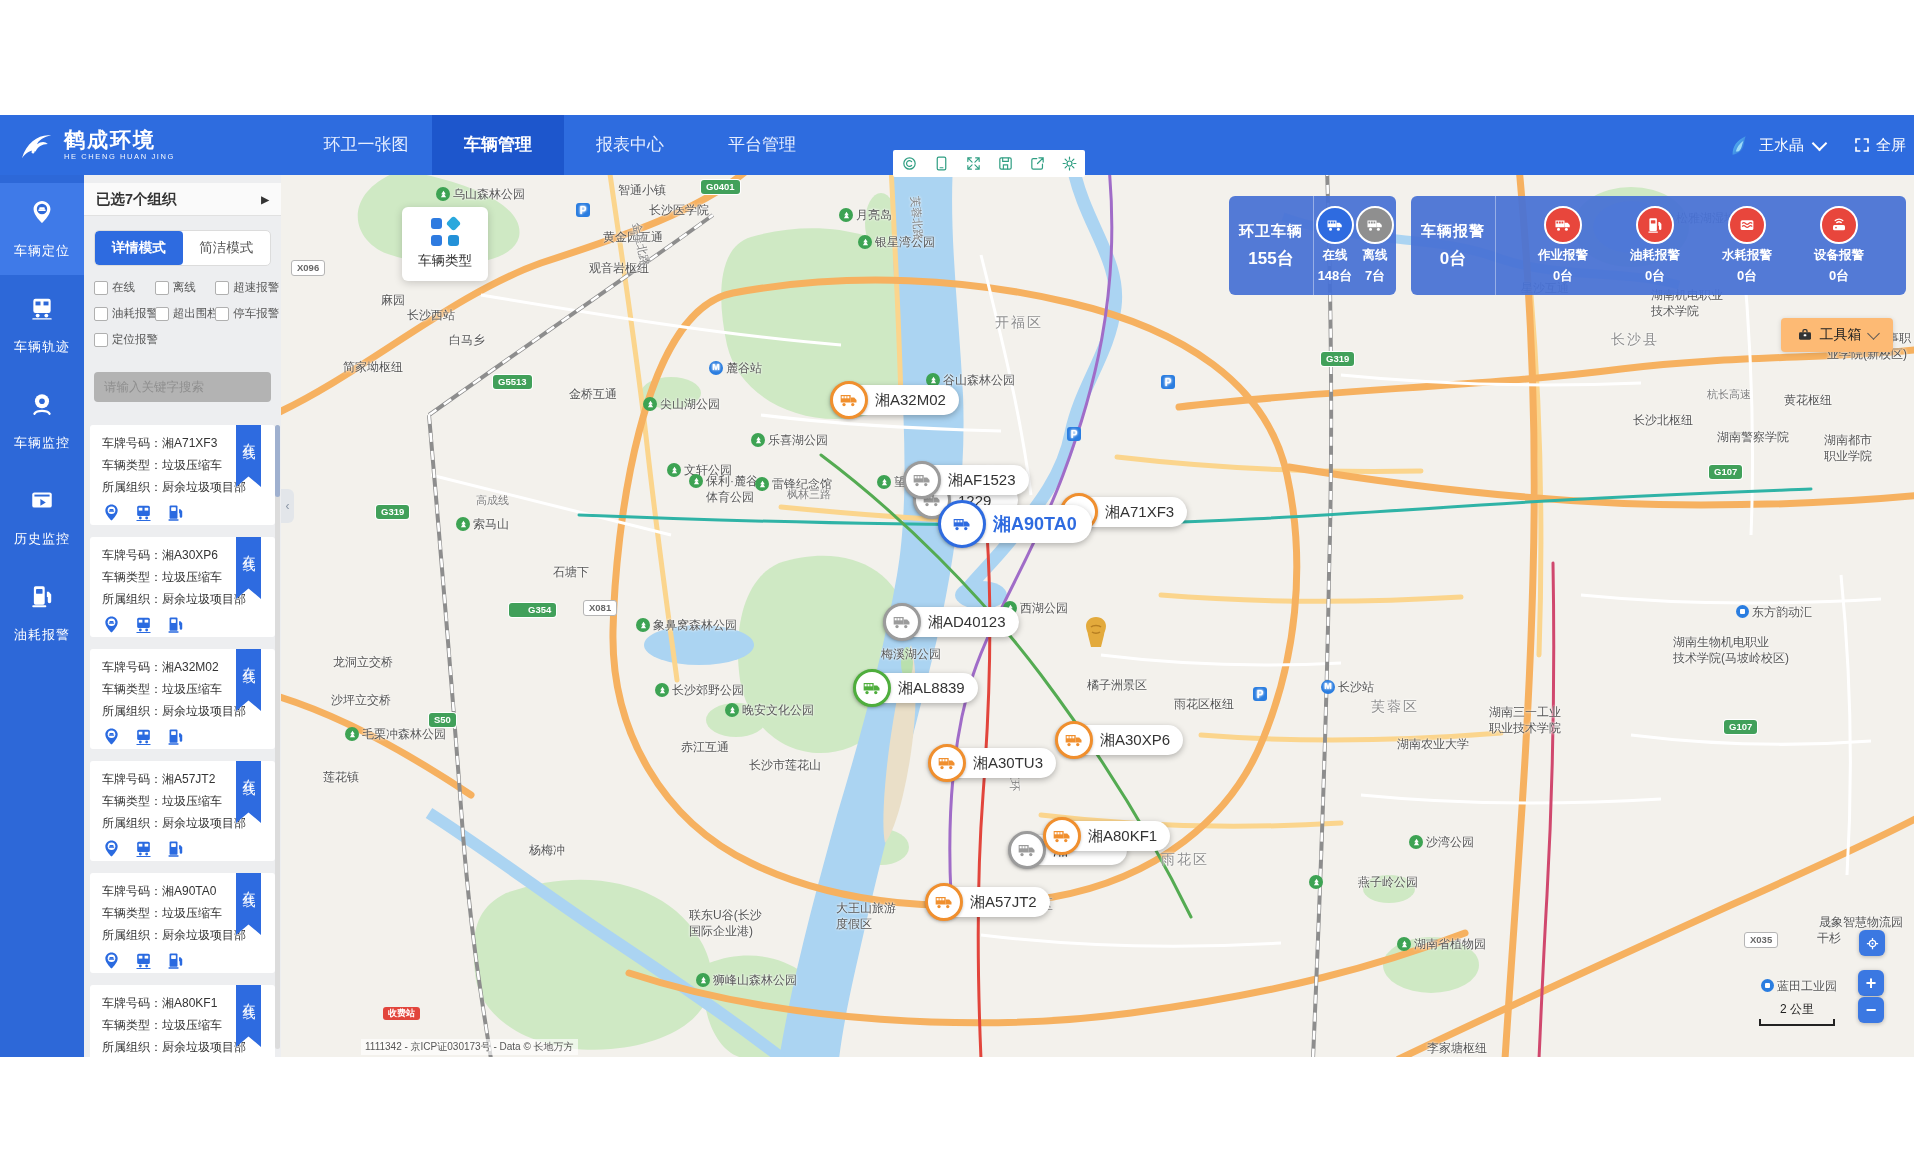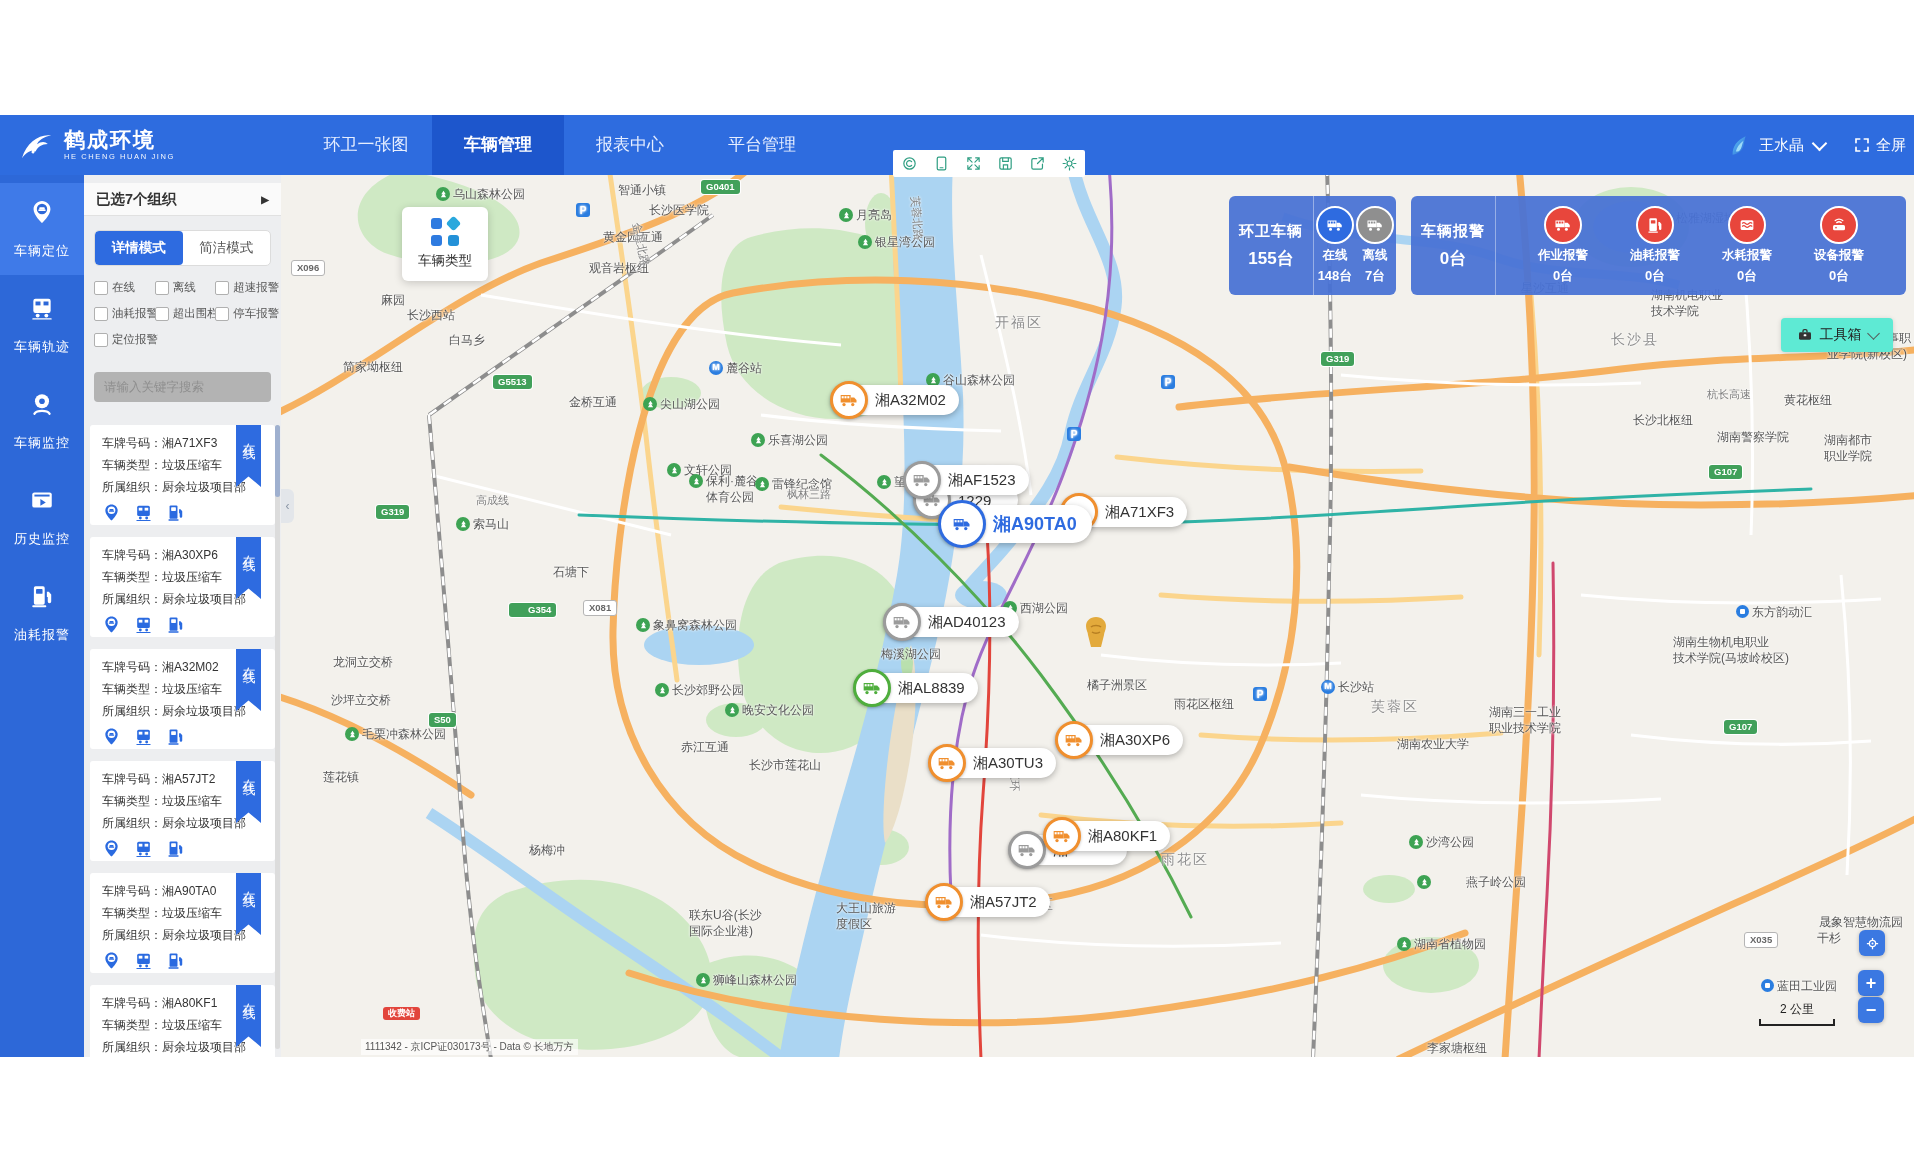--- a/index.html
+++ b/index.html
@@ -91,21 +91,21 @@
   
   .vtype{position:absolute;left:121px;top:32px;width:86px;height:74px;background:#fff;border-radius:6px;box-shadow:0 2px 8px rgba(0,0,0,.18);
          display:flex;flex-direction:column;align-items:center;justify-content:center;gap:6px;z-index:5;cursor:pointer}
   .vtype .lb{font-size:13.5px;color:#333}
   .grid-ic{width:28px;height:28px;position:relative}
   .grid-ic i{position:absolute;width:11px;height:11px;border-radius:3px;background:#2e7be0}
   .grid-ic i:nth-child(1){left:0;top:0}
   .grid-ic i:nth-child(2){right:0;top:0;transform:rotate(45deg);background:#29a8dd}
   .grid-ic i:nth-child(3){left:0;bottom:0;background:#2e7be0}
   .grid-ic i:nth-child(4){right:0;bottom:0;background:#2391d8}
-  .toolbox{position:absolute;left:1500px;top:143px;width:112px;height:34px;background:#5eead4;border-radius:4px;box-shadow:0 1px 5px rgba(0,0,0,.15);
+  .toolbox{position:absolute;left:1500px;top:143px;width:112px;height:34px;background:#fdba74;border-radius:4px;box-shadow:0 1px 5px rgba(0,0,0,.15);
            display:flex;align-items:center;justify-content:center;gap:7px;font-size:14px;color:#222;z-index:5;cursor:pointer}
   .toolbox .chev2{width:8px;height:8px;border-right:1.5px solid #555;border-bottom:1.5px solid #555;transform:rotate(45deg);margin-top:-4px}
   
   .stat-panel{position:absolute;top:21px;height:99px;background:rgba(72,114,213,.94);border-radius:6px;color:#fff;display:flex;z-index:5;box-sizing:border-box}
   .sp-title{display:flex;flex-direction:column;align-items:center;justify-content:center;gap:6px;border-right:1px solid rgba(255,255,255,.4);padding:0 10px}
   .sp-title .t{font-size:15px;font-weight:700;letter-spacing:1px}
   .sp-title .c{font-size:17px;font-weight:700}
   .sp-items{flex:1;display:flex;align-items:center;justify-content:space-evenly}
   .sp-item{display:flex;flex-direction:column;align-items:center;gap:3px}
   .stat-ic{width:34px;height:34px;border-radius:50%;border:2px solid #fff;display:flex;align-items:center;justify-content:center;background:#e8463c;--cut:#e8463c;color:#fff}
@@ -606,21 +606,21 @@
         </span>
         <span class="maplabel" style="left: 362px; top: 222px;">
           <span class="lic park-ic">
             <svg width="9" height="9" viewBox="0 0 24 24">
               <path d="M12 2l6 9h-4l5 8H5l5-8H6z" fill="#fff"></path>
             </svg>
           </span>
 
           <span class="ltx park">尖山湖公园</span>
         </span>
-        <span class="maplabel" style="left: 288px; top: 220px; font-family: Liberation Serif, serif;">
+        <span class="maplabel" style="left: 288px; top: 212px; font-family: Liberation Serif, serif;">
 
           <span class="ltx place">金桥互通</span>
         </span>
         <span class="maplabel" style="left: 714px; top: 138px;">
 
           <span class="ltx district">开福区</span>
         </span>
         <span class="maplabel" style="left: 686px; top: 288px;">
 
           <span class="ltx district">岳麓区</span>
@@ -797,21 +797,21 @@
           <span class="ltx district">天心区</span>
         </span>
         <span class="maplabel" style="left: 880px; top: 675px;">
 
           <span class="ltx district">雨花区</span>
         </span>
         <span class="maplabel" style="left: 893px; top: 522px;">
 
           <span class="ltx place">雨花区枢纽</span>
         </span>
-        <span class="maplabel" style="left: 1136px; top: 700px; gap: 35px;">
+        <span class="maplabel" style="left: 1028px; top: 700px; gap: 35px;">
           <span class="lic park-ic">
             <svg width="9" height="9" viewBox="0 0 24 24">
               <path d="M12 2l6 9h-4l5 8H5l5-8H6z" fill="#fff"></path>
             </svg>
           </span>
 
           <span class="ltx park">燕子岭公园</span>
         </span>
         <span class="maplabel" style="left: 1116px; top: 762px;">
           <span class="lic park-ic">

